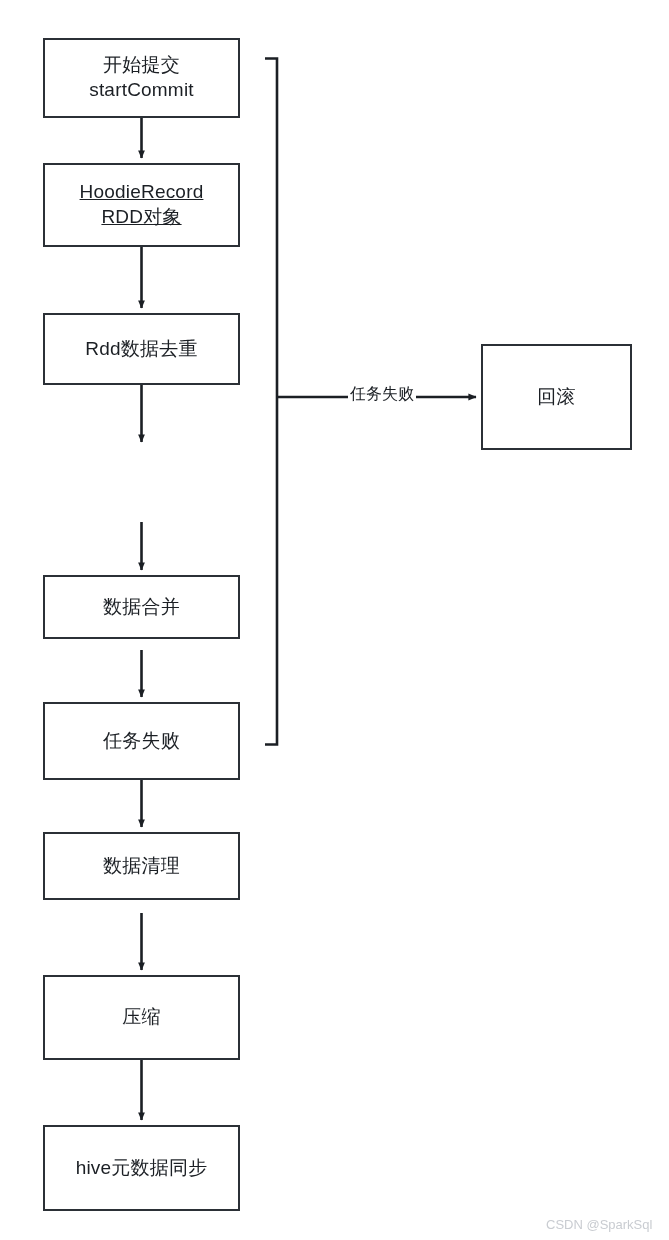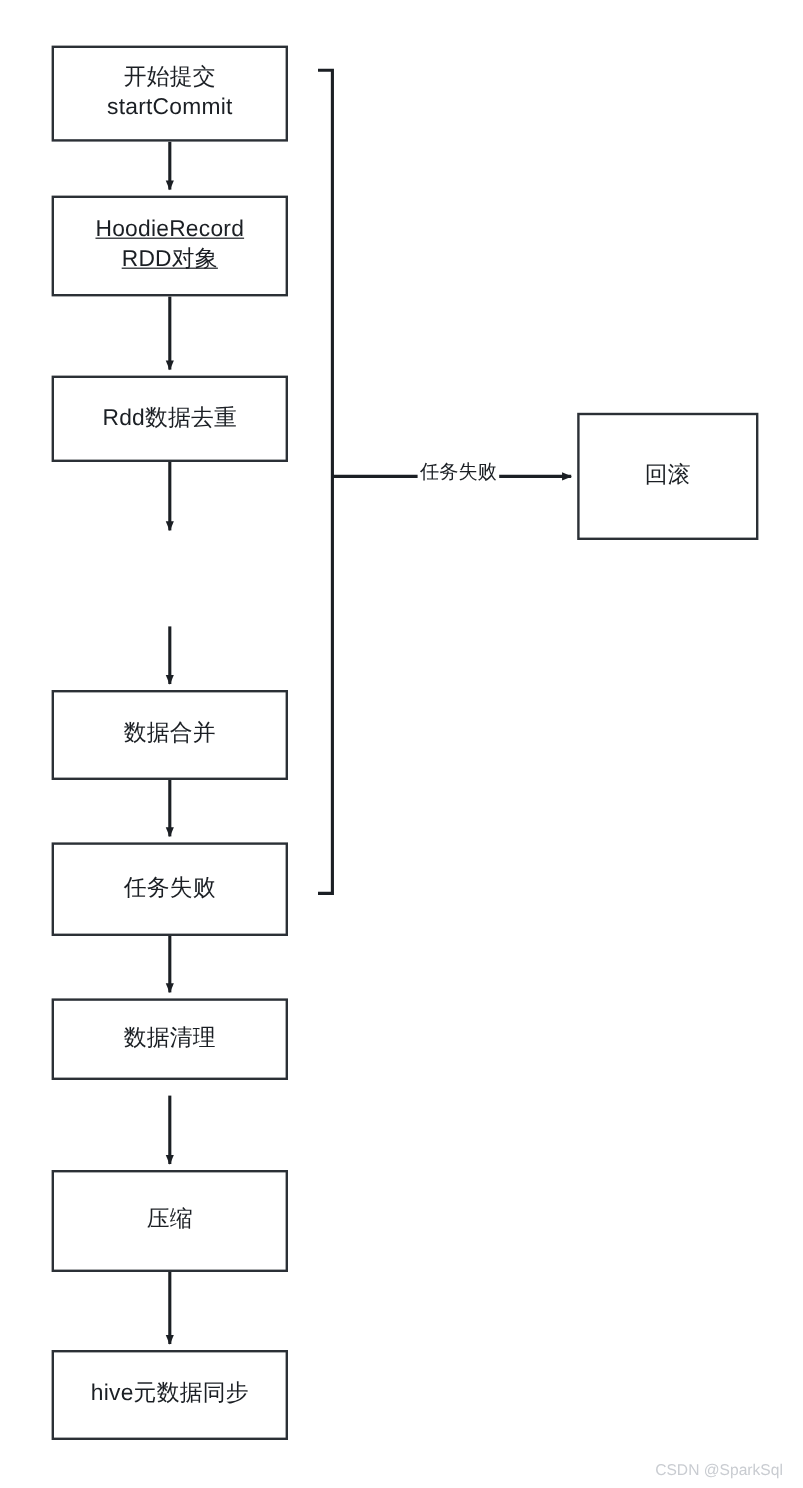--- a/index.html
+++ b/index.html
@@ -92,29 +92,29 @@
 
   <div class="node" style="left:43px; top:38px; width:197px; height:80px;">开始提交
 startCommit</div>
 
   <div class="node" style="left:43px; top:163px; width:197px; height:84px;text-decoration:underline;">HoodieRecord
 RDD对象</div>
 
   <div class="node" style="left:43px; top:313px; width:197px; height:72px;">Rdd数据去重</div>
 
 
-  <div class="node" style="left:43px; top:575px; width:197px; height:75px;">数据合并</div>
+  <div class="node" style="left:43px; top:575px; width:197px; height:64px;">数据合并</div>
 
   <div class="node" style="left:43px; top:702px; width:197px; height:78px;">任务失败</div>
 
   <div class="node" style="left:43px; top:832px; width:197px; height:68px;">数据清理</div>
 
   <div class="node" style="left:43px; top:975px; width:197px; height:85px;">压缩</div>
 
-  <div class="node" style="left:43px; top:1125px; width:197px; height:75px;">hive元数据同步</div>
+  <div class="node" style="left:43px; top:1125px; width:197px; height:86px;">hive元数据同步</div>
 
   <div class="node" style="left:481px; top:344px; width:151px; height:106px;">回滚</div>
 
   <div class="edge-label" style="left:348px; top:386px;">任务失败</div>
 
   <div class="watermark" style="left:546px; top:1218px;">CSDN @SparkSql</div>
 
 </div>
 
 </body></html>

